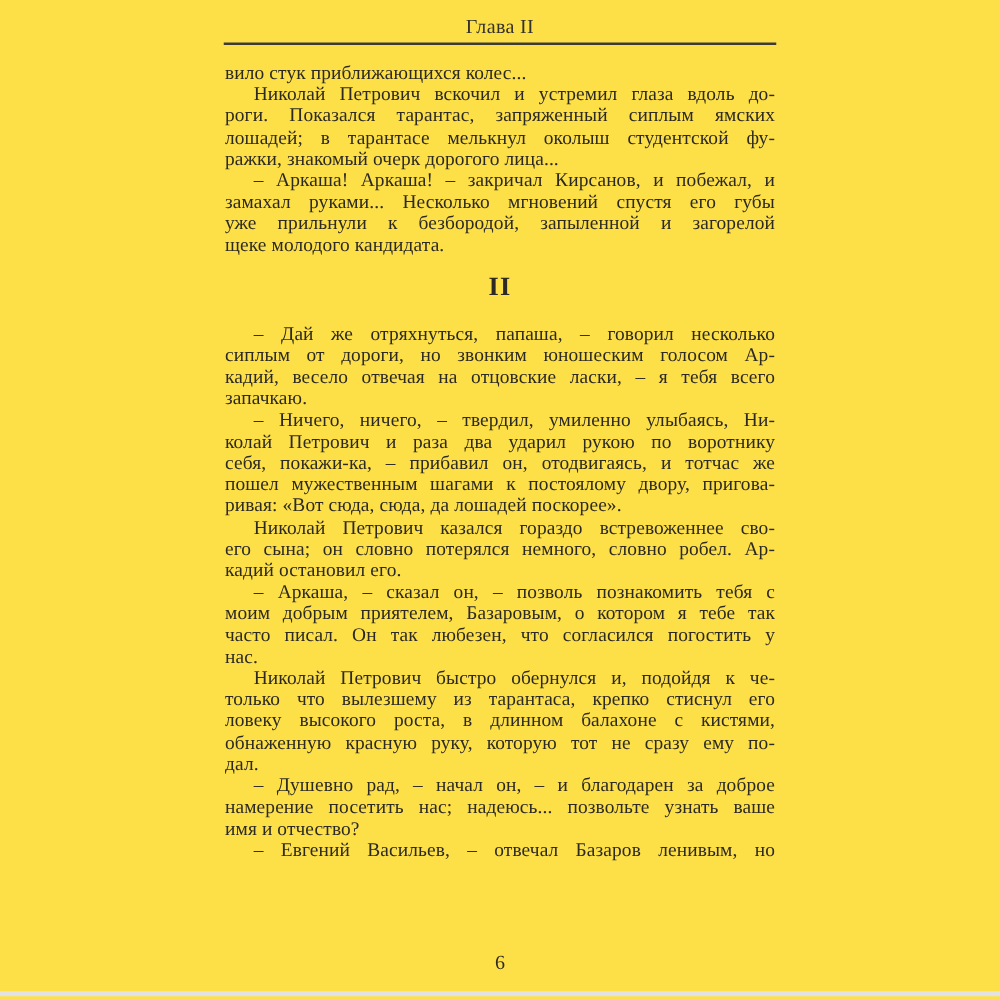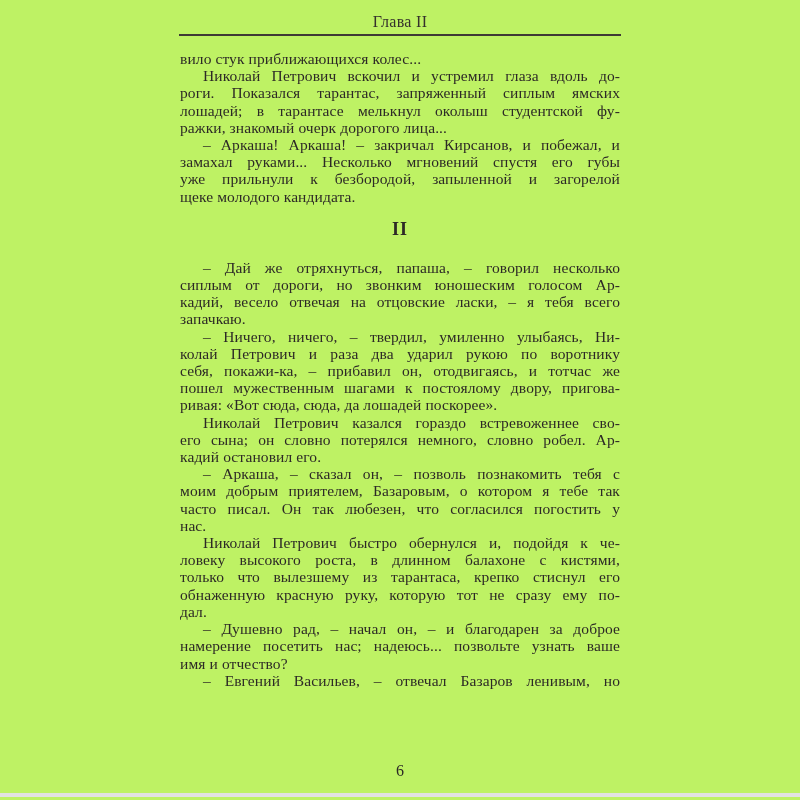--- a/index.html
+++ b/index.html
@@ -1,20 +1,20 @@
 <!DOCTYPE html>
 <html lang="ru"><head>
 <meta charset="utf-8">
 <style>
   html, body { margin: 0; padding: 0; background: #ffffff; }
   .page {
     position: relative;
     width: 800px;
     height: 800px;
-    background: #bef264;
+    background: #fde047;
     overflow: hidden;
     font-family: "Liberation Serif", "DejaVu Serif", serif;
     color: #2d2a26;
   }
   .running-head { padding-top: 12px; }
   .chapter-title {
     text-align: center;
     font-size: 16px;
     line-height: 20px;
     color: #35312c;
@@ -41,21 +41,21 @@
     white-space: normal;
   }
   .line.last {
     text-align-last: left;
     -moz-text-align-last: left;
   }
   .line.first { text-indent: 23px; }
   .section-heading {
     text-align: center;
     font-weight: bold;
-    font-size: 18px;
+    font-size: 21px;
     line-height: 24px;
     margin: 12px 0 18px 0;
     letter-spacing: 1px;
     color: #2d2a26;
   }
   .folio {
     position: absolute;
     left: 0; right: 0;
     top: 762px;
     text-align: center;
@@ -115,22 +115,22 @@
         <div class="line last">кадий остановил его.</div>
       </div>
       <div class="para">
         <div class="line first">– Аркаша, – сказал он, – позволь познакомить тебя с</div>
         <div class="line">моим добрым приятелем, Базаровым, о котором я тебе так</div>
         <div class="line">часто писал. Он так любезен, что согласился погостить у</div>
         <div class="line last">нас.</div>
       </div>
       <div class="para">
         <div class="line first">Николай Петрович быстро обернулся и, подойдя к че-</div>
+        <div class="line">только что вылезшему из тарантаса, крепко стиснул его</div>
         <div class="line">ловеку высокого роста, в длинном балахоне с кистями,</div>
-        <div class="line">только что вылезшему из тарантаса, крепко стиснул его</div>
         <div class="line">обнаженную красную руку, которую тот не сразу ему по-</div>
         <div class="line last">дал.</div>
       </div>
       <div class="para">
         <div class="line first">– Душевно рад, – начал он, – и благодарен за доброе</div>
         <div class="line">намерение посетить нас; надеюсь... позвольте узнать ваше</div>
         <div class="line last">имя и отчество?</div>
       </div>
       <div class="para">
         <div class="line first">– Евгений Васильев, – отвечал Базаров ленивым, но</div>

